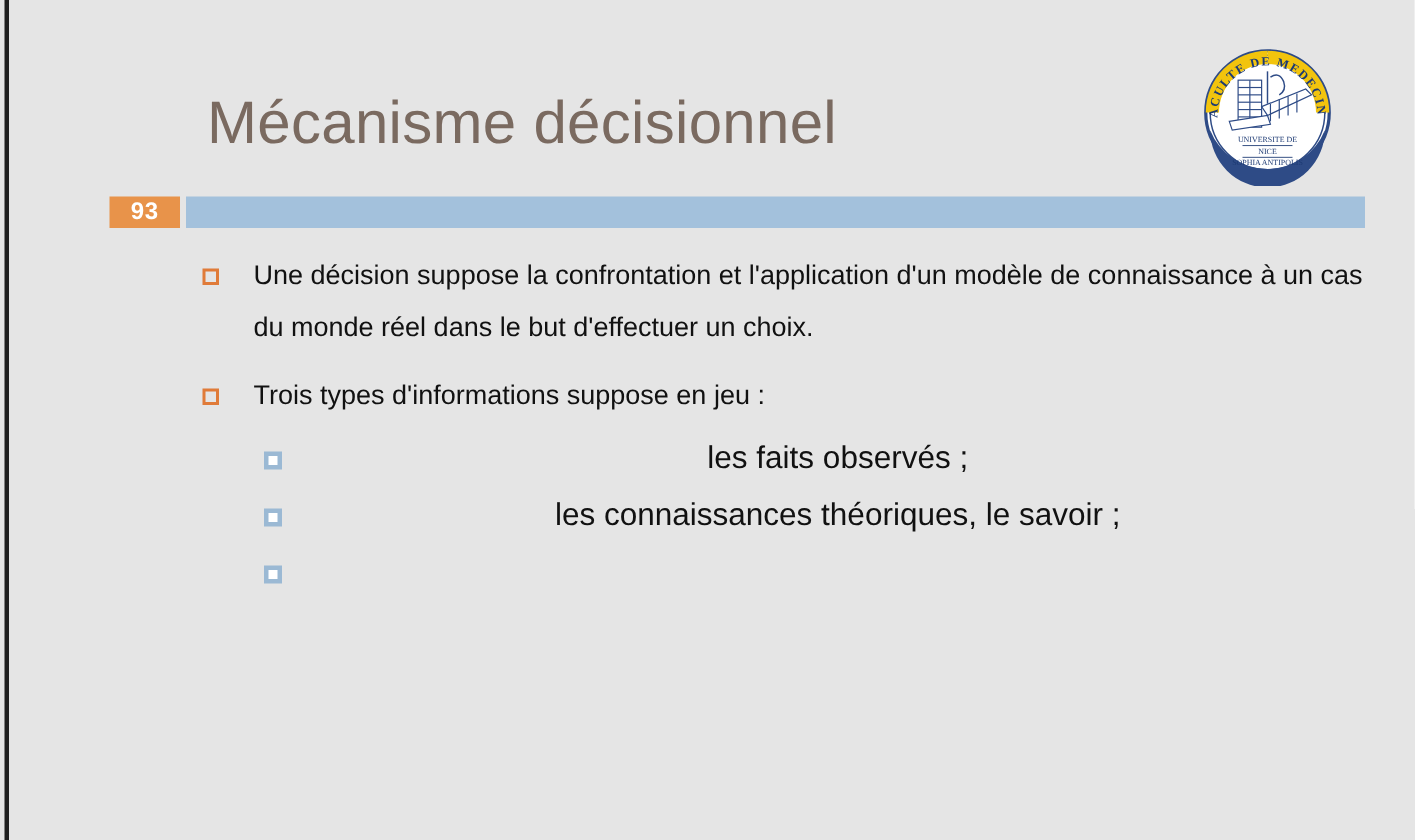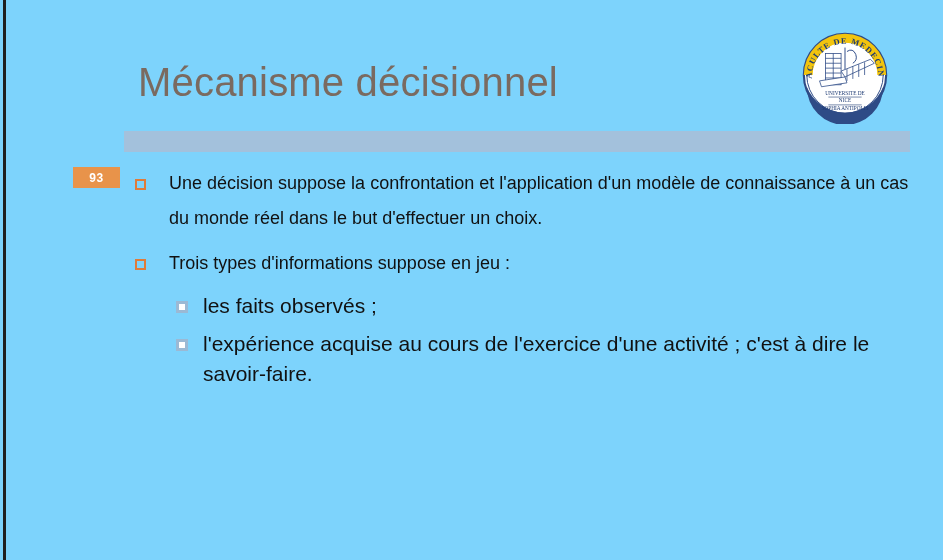--- a/index.html
+++ b/index.html
@@ -11,21 +11,21 @@
     width: 943px;
     height: 560px;
     overflow: hidden;
     font-family: "Liberation Sans", sans-serif;
   }
 
   #slide {
     position: relative;
     width: 943px;
     height: 560px;
-    background: #7dd3fc;
+    background: #e5e5e5;
   }
 
   
   #left-edge-strip {
     position: absolute;
     left: 3px;
     top: 0;
     width: 3px;
     height: 560px;
     background: #1f1f1f;
@@ -48,27 +48,26 @@
 
   
   #slide-number-badge {
     position: absolute;
     left: 73px;
     top: 131px;
     width: 47px;
     height: 21px;
     background: #e8934a;
     color: #ffffff;
-    font-size: 12px;
+    font-size: 16px;
     font-weight: bold;
     display: flex;
     align-items: center;
     justify-content: center;
     letter-spacing: 0.5px;
-    margin-top: 36px;
   }
 
   #header-bar {
     position: absolute;
     left: 124px;
     top: 131px;
     width: 786px;
     height: 21px;
     background: #a3c1dc;
   }
@@ -116,20 +115,21 @@
   .sub-list { margin-top: 4px; }
 
   .l2 {
     position: relative;
     padding-left: 79px;
     margin-bottom: 8px;
     color: #111111;
     font-size: 21px;
     line-height: 30px;
     font-weight: 400;
+    text-align: center;
   }
   .l2 > .btext { display: block; }
 
   .bullet-sq-filled {
     position: absolute;
     left: 52px;
     top: 10px;
     width: 12px;
     height: 12px;
     background: #9bb9d4;
@@ -218,23 +218,23 @@
 
     <div class="sub-list">
 
       <div class="l2">
         <span class="bullet-sq-filled"></span>
         <span class="btext">les faits observés ;</span>
       </div>
 
       <div class="l2">
         <span class="bullet-sq-filled"></span>
+        <span class="btext">les connaissances théoriques, le savoir ;</span>
       </div>
 
       <div class="l2">
         <span class="bullet-sq-filled"></span>
-        <span class="btext">l'expérience acquise au cours de l'exercice d'une activité ; c'est à dire le savoir-faire.</span>
       </div>
 
     </div>
   </div>
 
 </div>
 
 </body></html>

